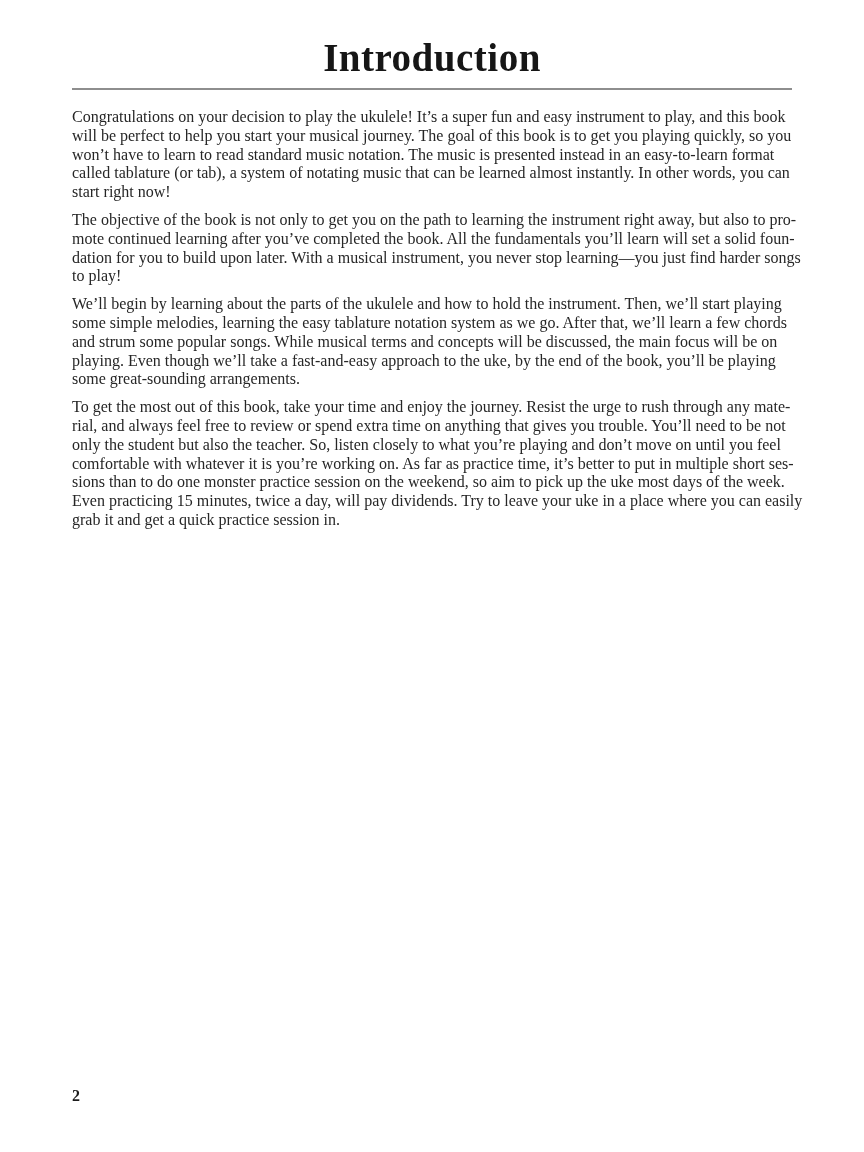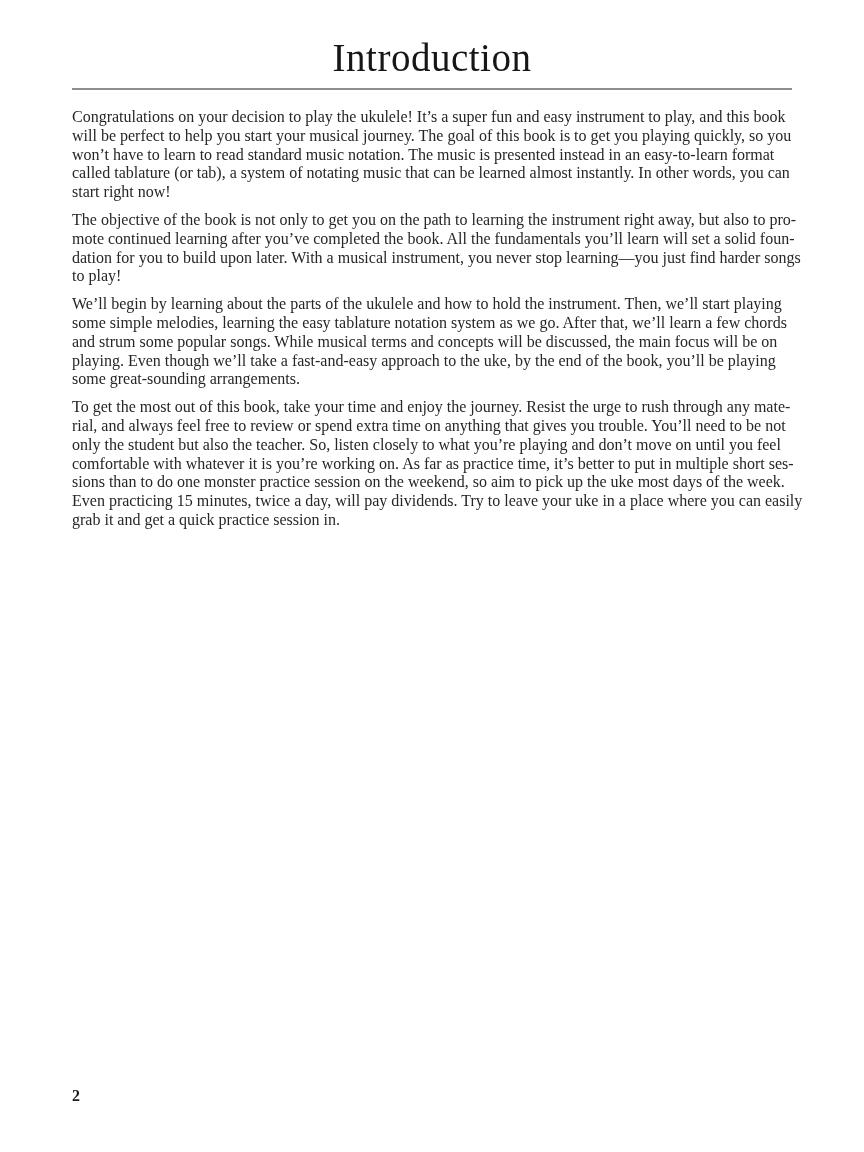--- a/index.html
+++ b/index.html
@@ -17,21 +17,21 @@
     overflow: hidden;
     box-sizing: border-box;
   }
   .page-header {
     padding-top: 38px;
   }
   .page-title {
     margin: 0;
     font-size: 39px;
     line-height: 40px;
-    font-weight: normal;
+    font-weight: bold;
     text-align: center;
     color: #161616;
     letter-spacing: 0.5px;
     font-family: "Liberation Serif", serif;
   }
   .title-divider {
     margin: 10px auto 0 auto;
     width: 720px;
     height: 2px;
     background: #8e8e8e;

